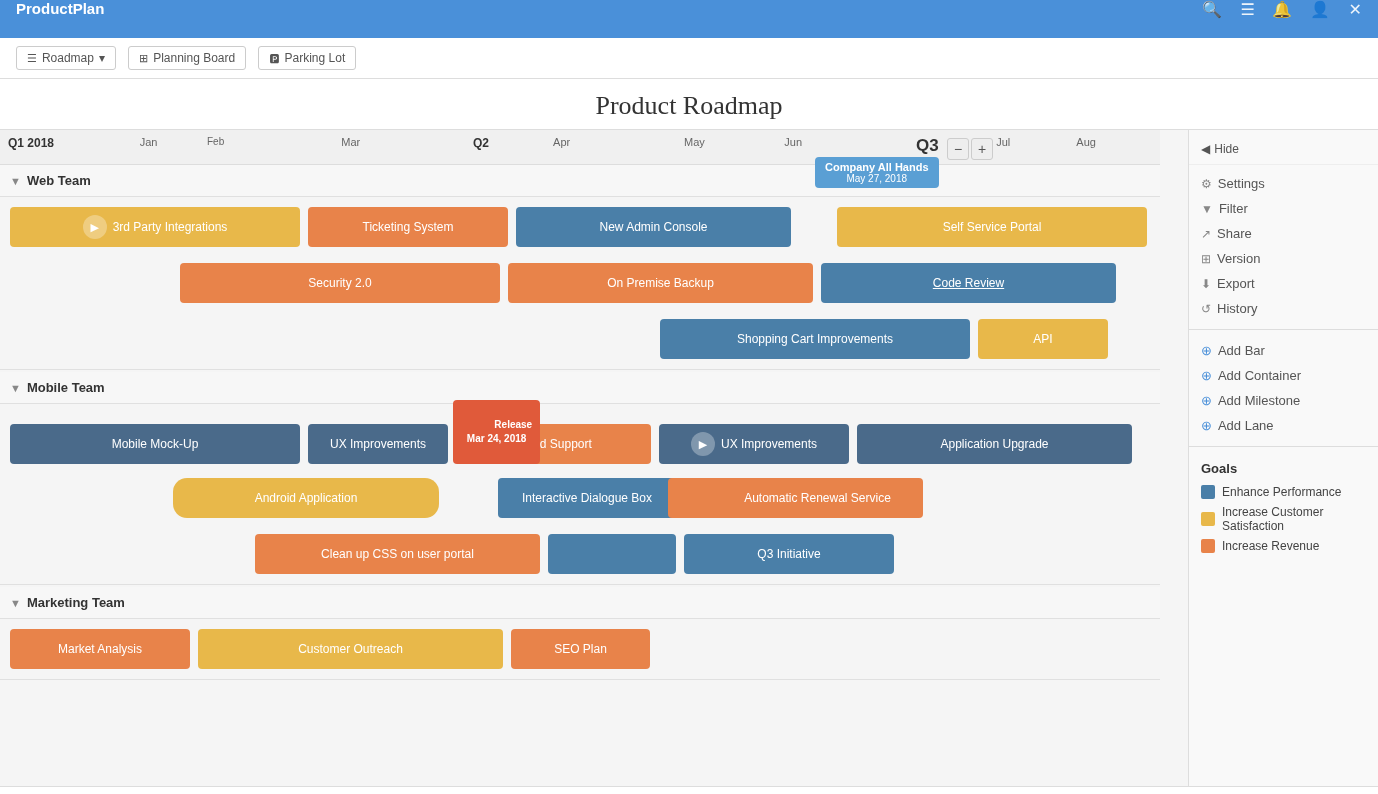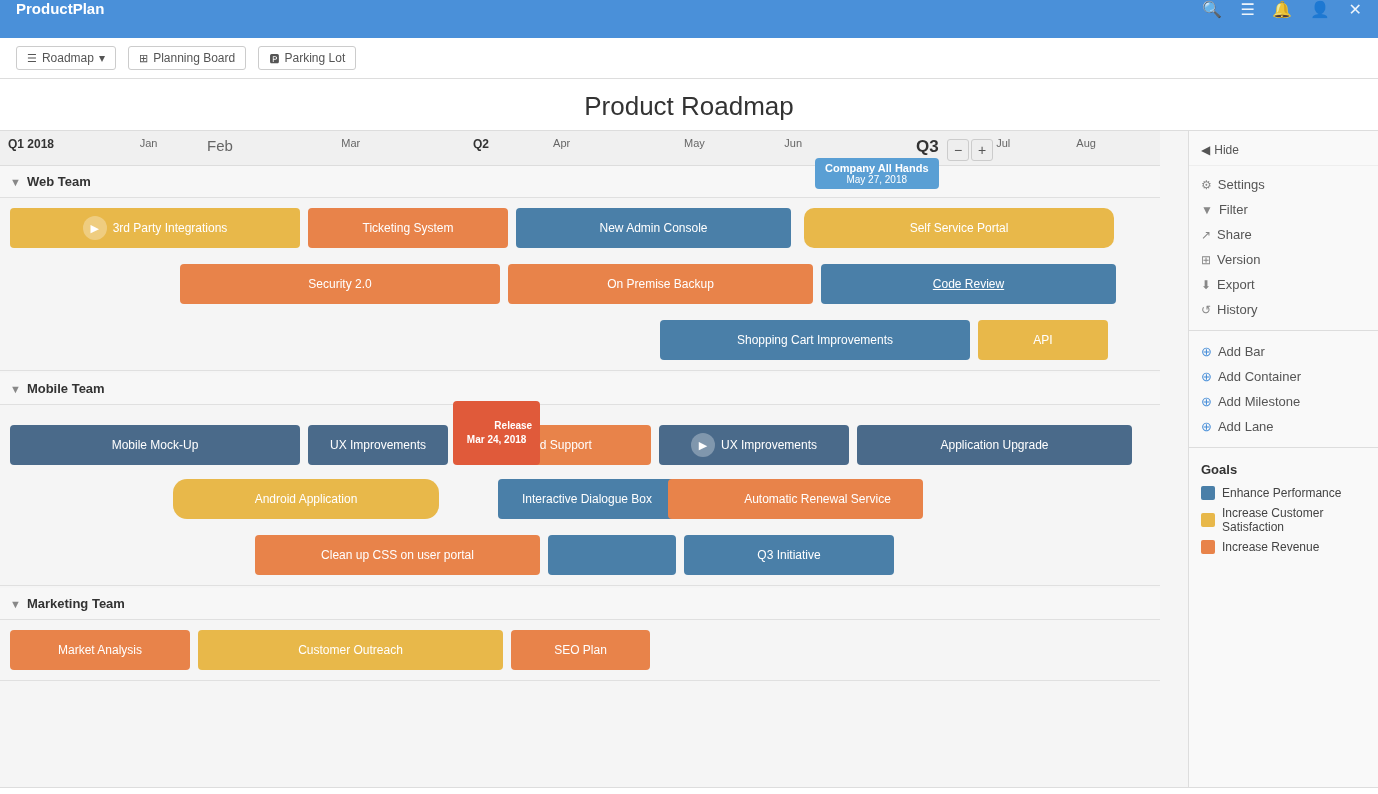--- a/index.html
+++ b/index.html
@@ -33,20 +33,21 @@
       padding: 4px 10px; cursor: pointer; font-size: 12px; color: #555;
     }
     .toolbar-btn .icon { font-size: 11px; }
 
     
     #page-title-area {
       text-align: center;
       padding: 12px 0 8px;
       background: white;
       border-bottom: 1px solid #ddd;
+      font-family: Liberation Serif, serif;
     }
     #page-title-area h1 { font-size: 26px; font-weight: 300; color: #333; }
 
     
     #main-layout {
       display: flex;
       height: calc(100vh - 38px - 45px - 55px);
       overflow: hidden;
     }
 
@@ -229,21 +230,21 @@
       <button class="zoom-btn">+</button>
     </div>
 
     <div id="roadmap-inner">
 
       <div id="timeline-header" style="padding-left:8px;">
 
         <div style="display:flex; padding: 0 0 2px 0; gap: 48px;">
           <div style="width:130px; font-weight:bold; font-size:12px; color:#333;">Q1 2018</div>
           <div style="width:30px; font-size:11px; color:#666;">Jan</div>
-          <div style="width:134px; font-size:15px; color:#666;">Feb</div>
+          <div style="width:134px; font-size:10px; color:#666;">Feb</div>
           <div style="width:130px; font-size:11px; color:#666;">Mar</div>
           <div style="width:50px; font-weight:bold; font-size:12px; color:#333;">Q2</div>
           <div style="width:80px; font-size:11px; color:#666;">Apr</div>
           <div style="width:130px; font-size:11px; color:#666;text-align:center;">May</div>
           <div style="width:130px; font-size:11px; color:#666;">Jun</div>
           <div style="width:50px; font-weight:bold; font-size:17px; color:#333;">Q3</div>
           <div style="width:50px; font-size:11px; color:#666;">Jul</div>
           <div style="width:130px; font-size:11px; color:#666;">Aug</div>
         </div>
       </div>
@@ -265,21 +266,21 @@
           <div class="card card-yellow" style="left:10px; width:290px; padding: 0 8px;">
             <div class="card-arrow">▶</div>
             <span>3rd Party Integrations</span>
           </div>
           <div class="card card-orange" style="left:308px; width:200px;">
             <span>Ticketing System</span>
           </div>
           <div class="card card-blue" style="left:516px; width:275px;">
             <span>New Admin Console</span>
           </div>
-          <div class="card card-yellow" style="left:804px; width:310px;border-radius:10px;">
+          <div class="card card-yellow" style="left:837px; width:310px;">
             <span>Self Service Portal</span>
           </div>
         </div>
 
         <div class="lane-row" style="margin:4px 0;">
           <div class="card card-orange" style="left:180px; width:320px;">
             <span>Security 2.0</span>
           </div>
           <div class="card card-orange" style="left:508px; width:305px;">
             <span>On Premise Backup</span>

